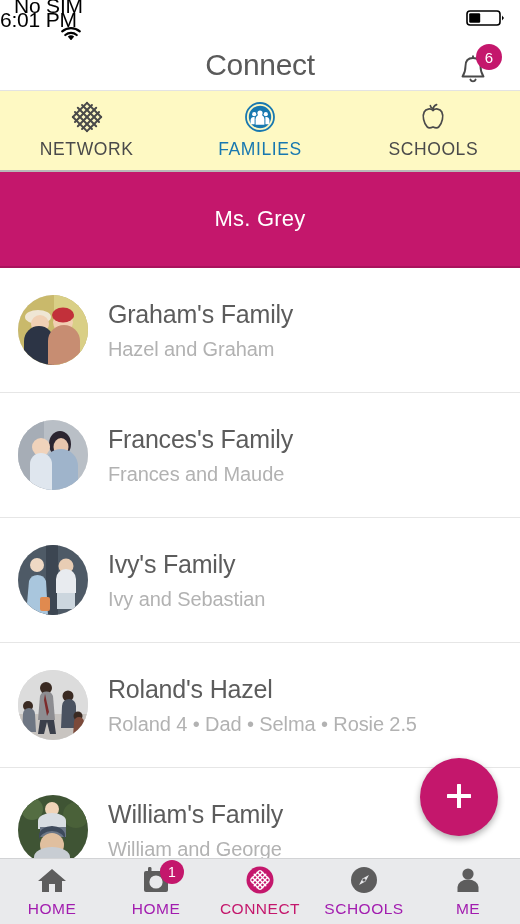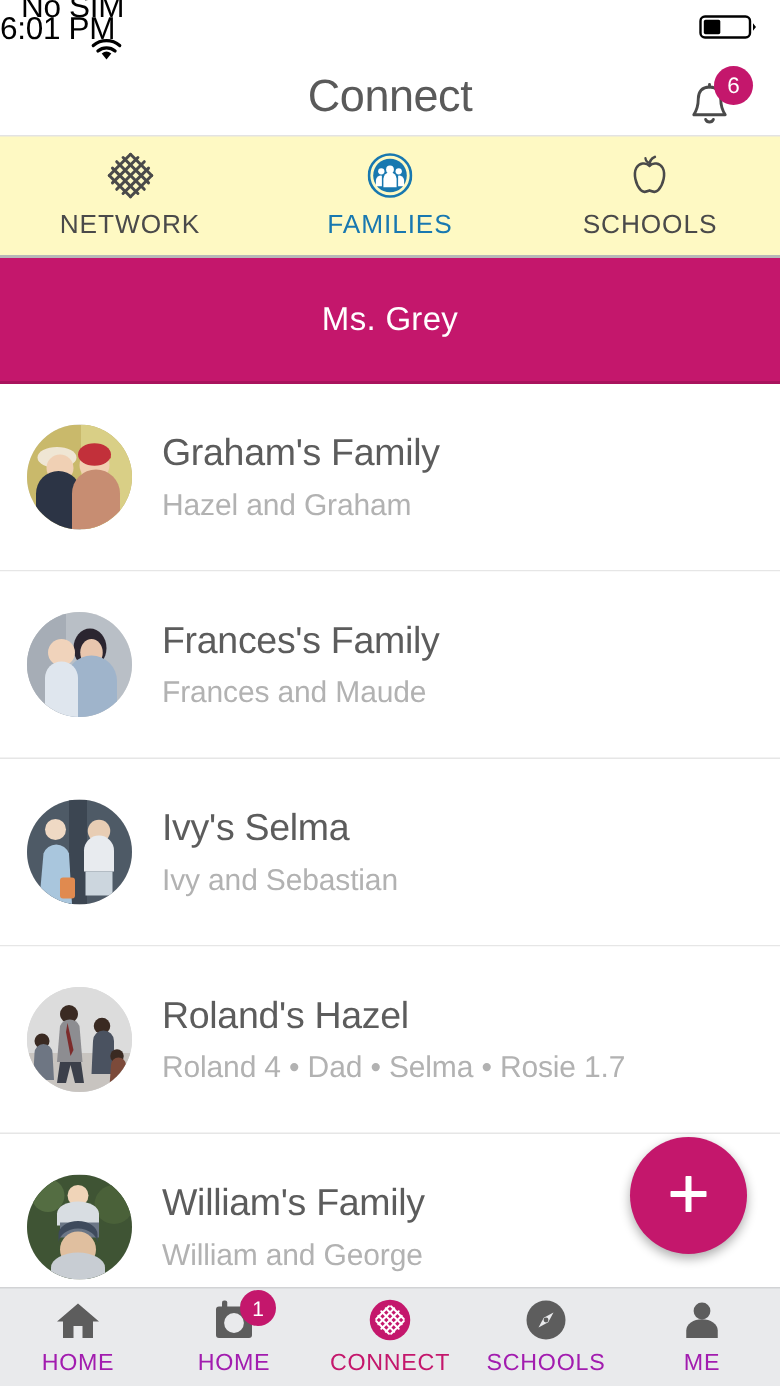--- a/index.html
+++ b/index.html
@@ -49,21 +49,21 @@
     cursor: pointer;
   }
   .segtab .seg-label {
     font-size: 17.5px; letter-spacing: 0.6px; color: #4a4a4a;
   }
   .segtab.active .seg-label { color: #1878b0; }
   .seg-ico { height: 30px; display:flex; align-items:center; justify-content:center;}
 
   
   .banner {
-    height: 84px; background: #C4176C; display: flex;
+    height: 96px; background: #C4176C; display: flex;
     align-items: center; justify-content: center;
     border-bottom: 2px solid #a9135d;
   }
   .banner-text { color: #fff; font-size: 22px; letter-spacing: 0.2px; }
 
   
   .list { position: relative; }
   .list-item {
     display: flex; align-items: center; gap: 20px;
     padding: 22px 18px; border-bottom: 1px solid #e6e6e6;
@@ -245,21 +245,21 @@
           <rect x="28" y="0" width="12" height="70" fill="#3c4652"></rect>
           <circle cx="19" cy="20" r="7" fill="#efd9c4"></circle>
           <path d="M8 70 L11 36 A9 9 0 0 1 28 36 L30 70 Z" fill="#a9c6dd"></path>
           <circle cx="48" cy="21" r="7.5" fill="#e8cdb4"></circle>
           <path d="M38 48 L38 34 A10 10 0 0 1 58 34 L58 48 Z" fill="#e8ebef"></path>
           <rect x="39" y="48" width="18" height="16" fill="#ccd6de"></rect>
           <rect x="22" y="52" width="10" height="14" rx="2" fill="#e08a4f"></rect>
         </svg>
       </div>
       <div class="li-text">
-        <span class="li-title">Ivy's Selma</span>
+        <span class="li-title">Ivy's Family</span>
         <span class="li-sub">Ivy and Sebastian</span>
       </div>
     </div>
 
     <div class="list-item">
       <div class="avatar">
         <svg viewBox="0 0 70 70">
           <rect width="70" height="70" fill="#dcdcdc"></rect>
           <rect x="0" y="44" width="70" height="26" fill="#c8c4c0"></rect>
           <circle cx="28" cy="18" r="6" fill="#3a2a22"></circle>
@@ -269,21 +269,21 @@
           <circle cx="10" cy="36" r="5" fill="#3a2a22"></circle>
           <path d="M4 62 L5 44 A6 6 0 0 1 17 44 L18 62 Z" fill="#6e7683"></path>
           <circle cx="50" cy="26" r="5.5" fill="#3a2a22"></circle>
           <path d="M43 58 L44 36 A7 7 0 0 1 58 36 L58 58 Z" fill="#4a5260"></path>
           <circle cx="60" cy="46" r="4.5" fill="#3a2a22"></circle>
           <path d="M55 66 L56 52 A5 5 0 0 1 66 52 L66 66 Z" fill="#7c4a3a"></path>
         </svg>
       </div>
       <div class="li-text">
         <span class="li-title">Roland's Hazel</span>
-        <span class="li-sub">Roland 4 • Dad • Selma • Rosie 1.7</span>
+        <span class="li-sub">Roland 4 • Dad • Selma • Rosie 2.5</span>
       </div>
     </div>
 
     <div class="list-item">
       <div class="avatar">
         <svg viewBox="0 0 70 70">
           <rect width="70" height="70" fill="#3f5434"></rect>
           <circle cx="14" cy="14" r="11" fill="#546d42"></circle>
           <circle cx="58" cy="20" r="13" fill="#4a6139"></circle>
           <circle cx="34" cy="14" r="7" fill="#f0d4b8"></circle>

